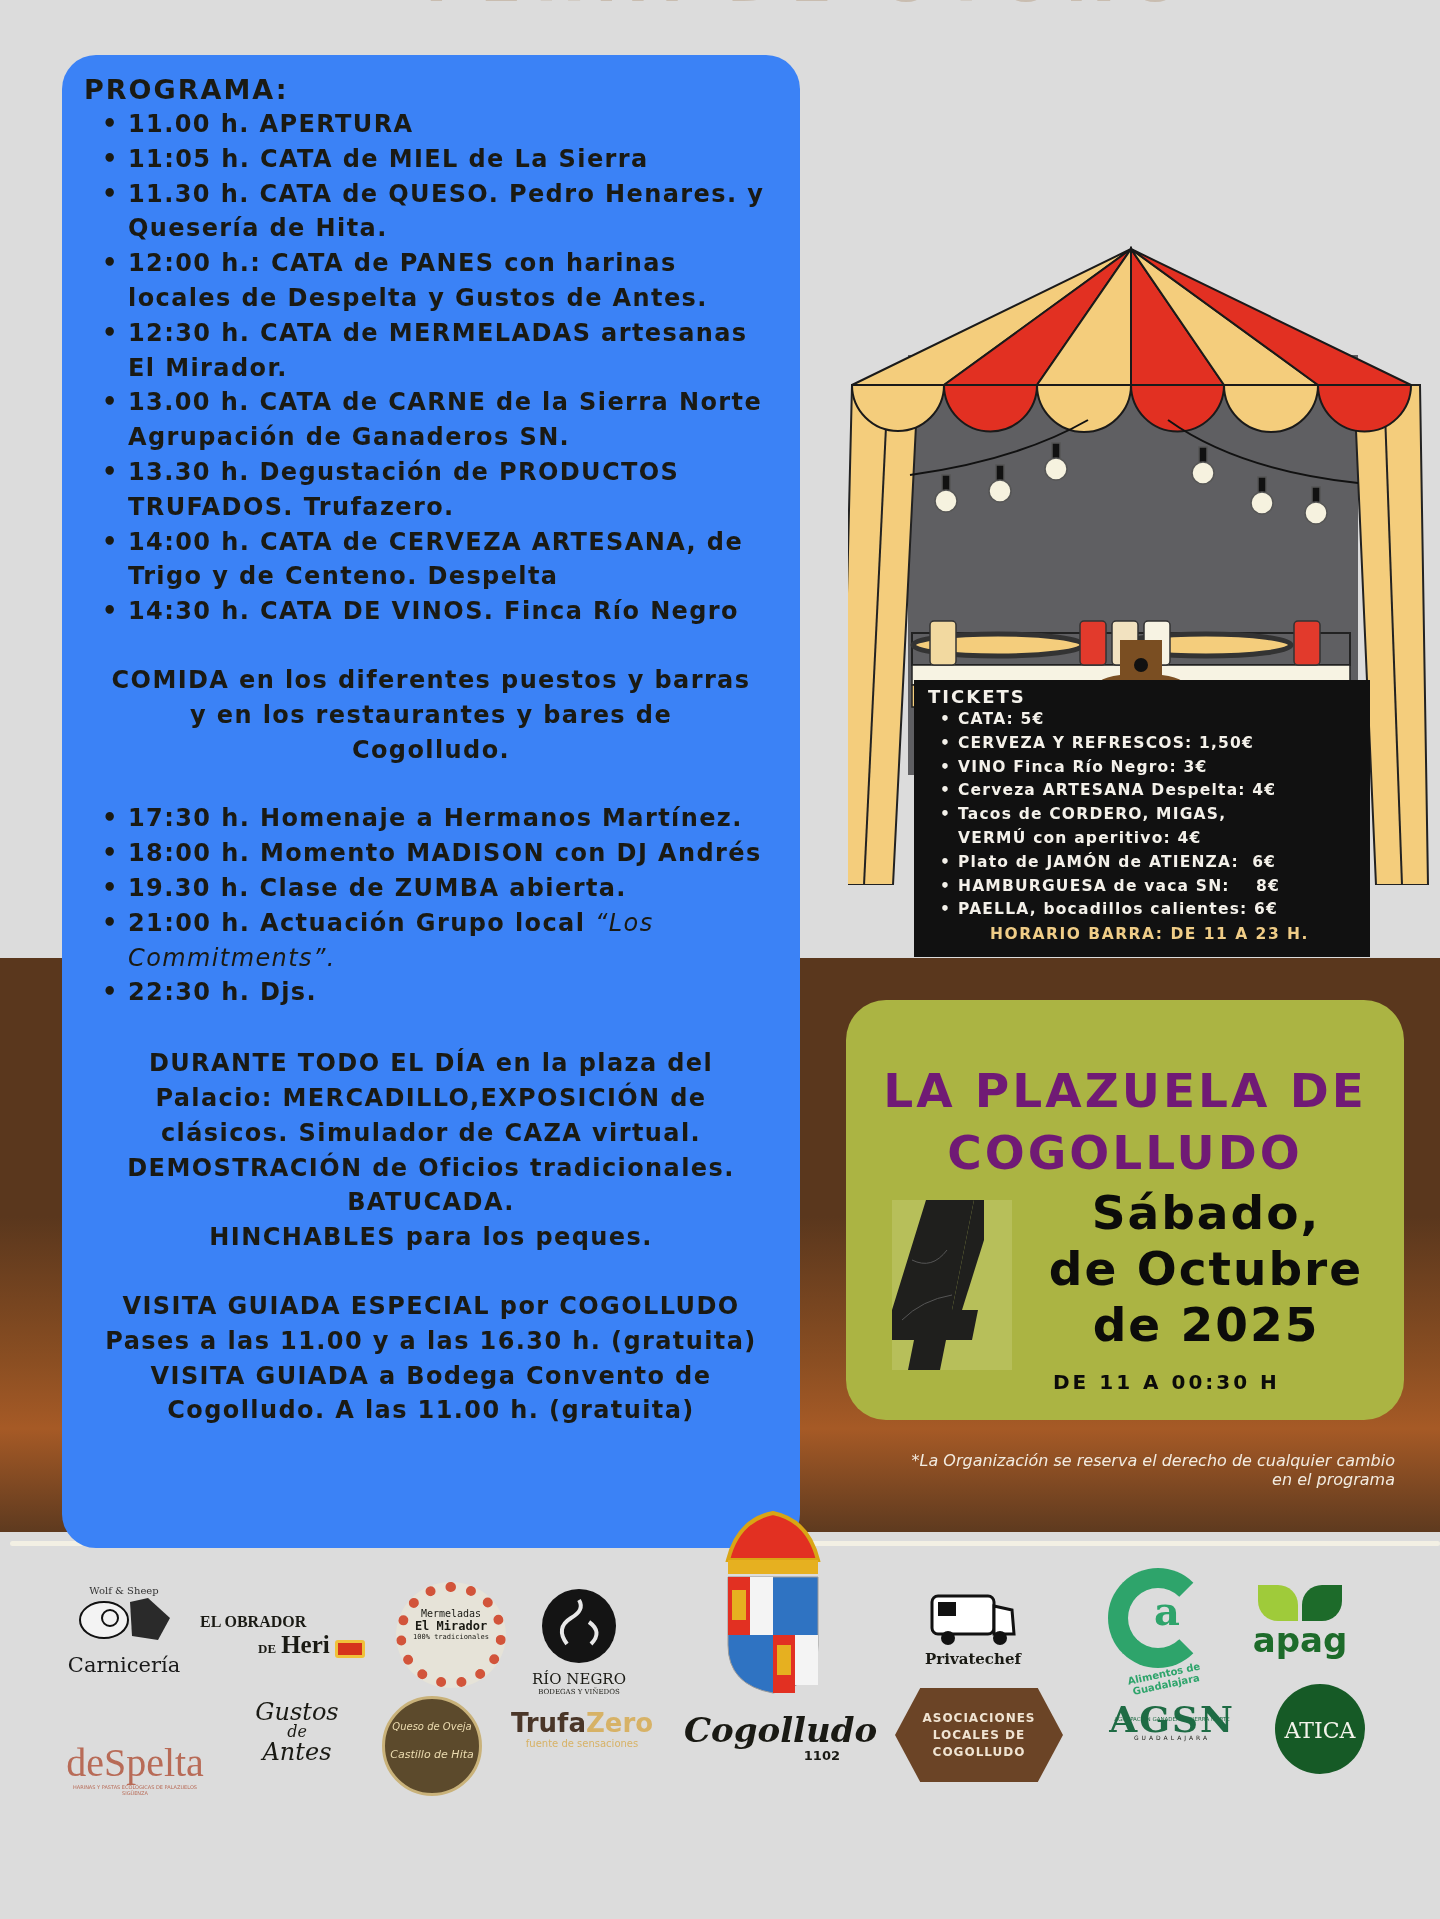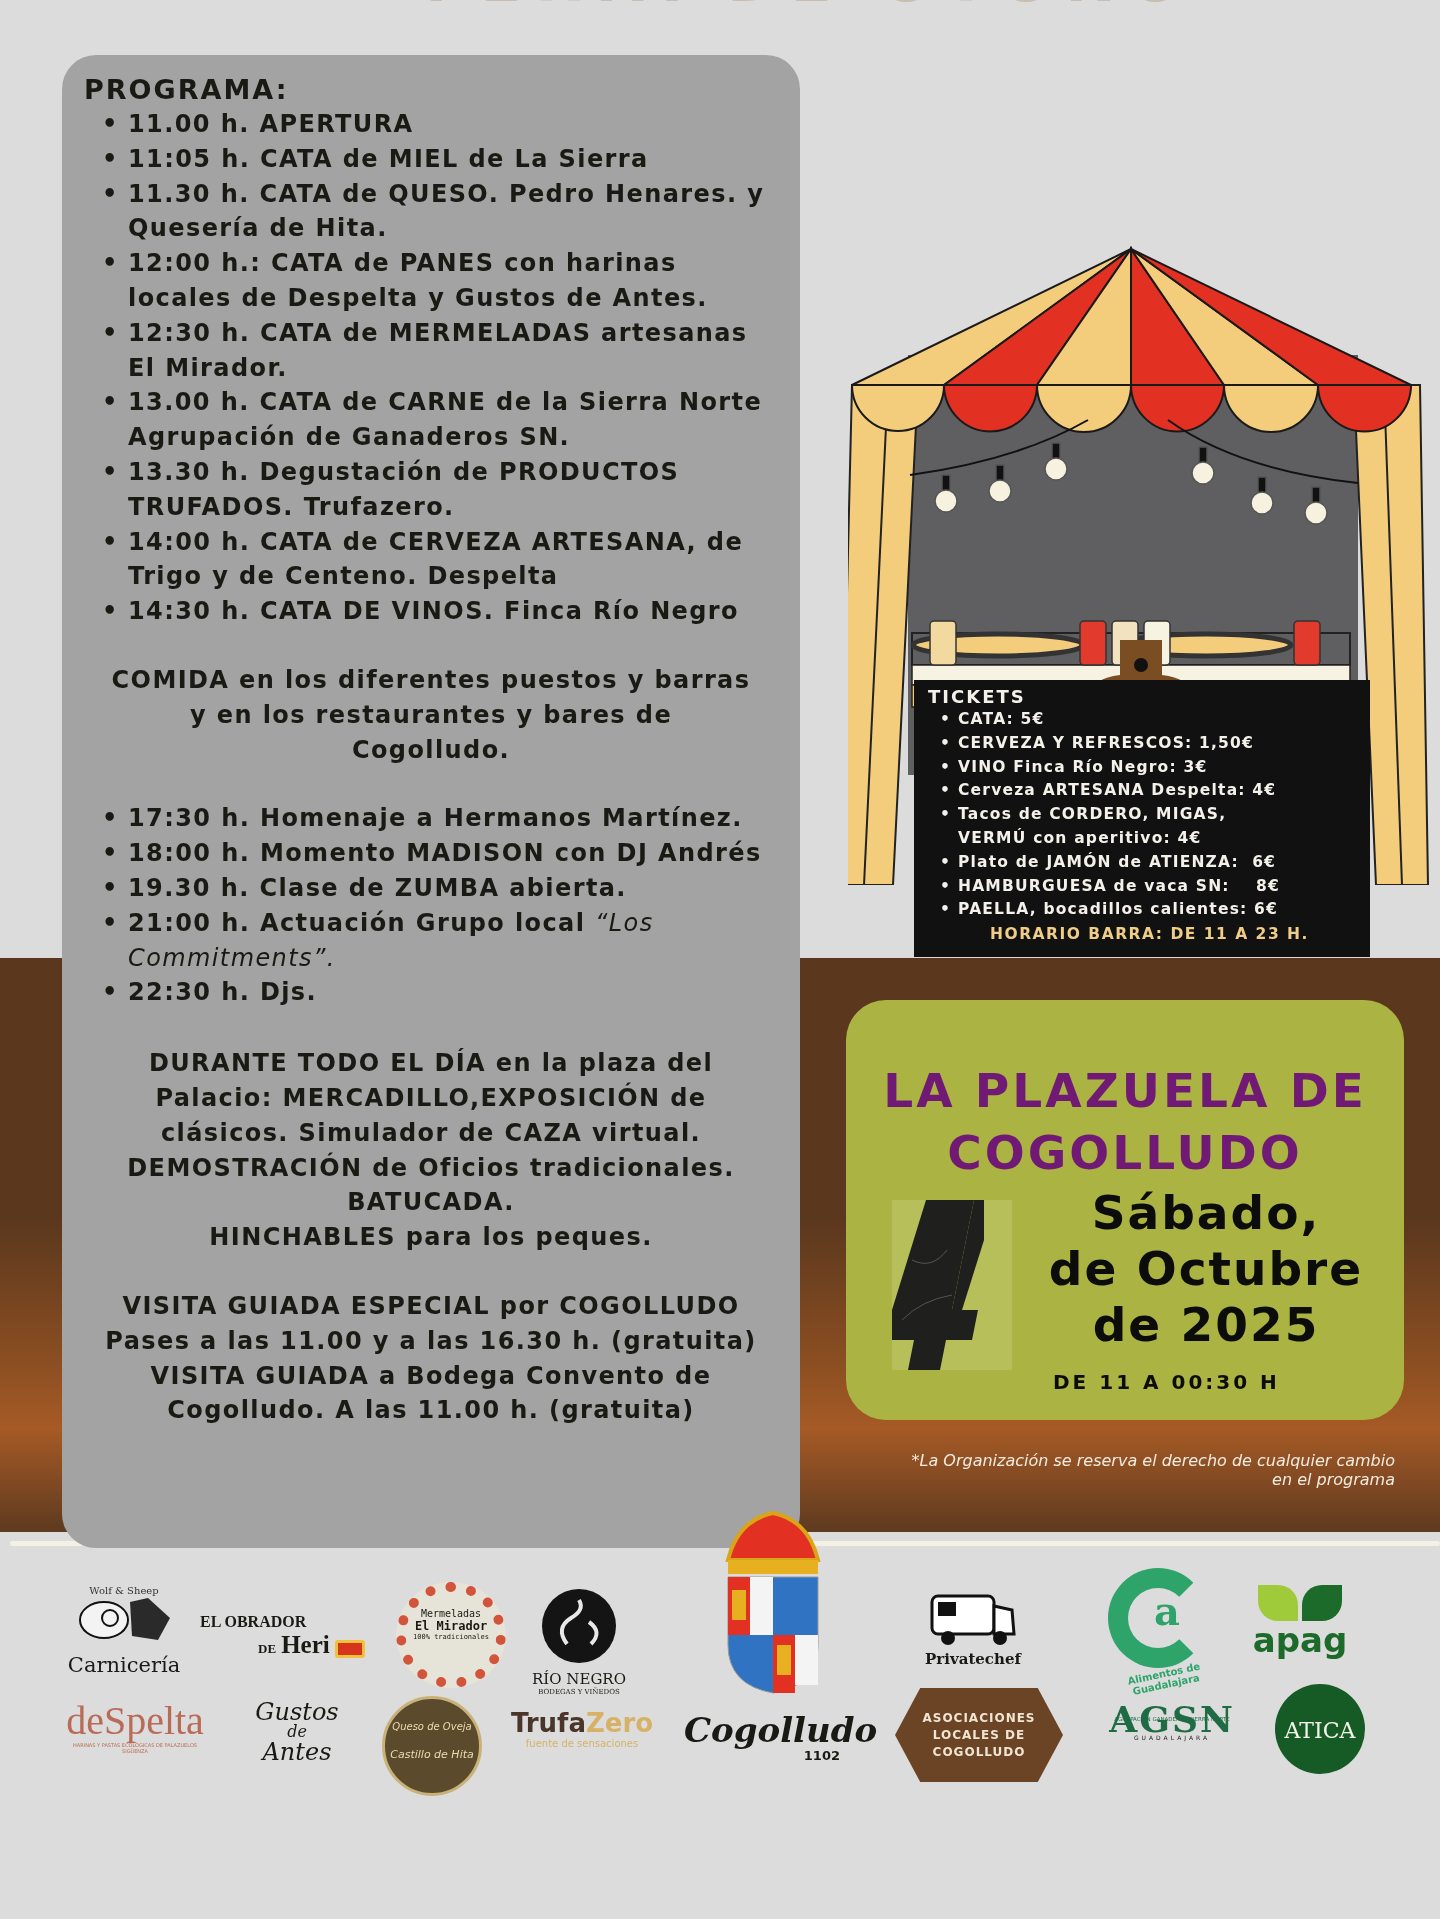--- a/index.html
+++ b/index.html
@@ -19,21 +19,21 @@
     position: absolute; left: 0; top: 958px; width: 1440px; height: 574px;
     background: linear-gradient(180deg, #5a371d 0%, #5a371d 45%, #8a4e22 70%, #a65a26 82%, #5e3a1f 100%);
   }
   .divider-line {
     position: absolute; left: 10px; top: 1541px; width: 1430px; height: 5px;
     background: #f3f0e4; border-radius: 3px;
   }
   
   .program-panel {
     position: absolute; left: 62px; top: 55px; width: 738px; height: 1493px;
-    background: #a3a3a3; border-radius: 34px;
+    background: #3b82f6; border-radius: 34px;
     padding: 18px 20px 0 20px;
   }
   .program-title {
     font-weight: bold; font-size: 27px; letter-spacing: 2px; margin-left: 2px; line-height: 34px;
   }
   .sched { list-style: none; margin-left: 18px; }
   .sched li {
     position: relative; padding-left: 28px;
     font-weight: bold; font-size: 24px; line-height: 34.8px; letter-spacing: 1.4px;
   }
@@ -306,21 +306,21 @@
 
 <div class="logo" style="left:1250px;top:1585px;width:100px;">
   <div style="display:flex;gap:4px;justify-content:center;">
     <span style="width:40px;height:36px;background:#9fcb3a;border-radius:0 20px 0 20px;"></span>
     <span style="width:40px;height:36px;background:#1d6b2a;border-radius:20px 0 20px 0;"></span>
   </div>
   <span class="t" style="font-weight:bold;font-size:34px;color:#1d6b2a;line-height:38px;">apag</span>
 </div>
 
 <div class="logo" style="left:62px;top:1700px;width:146px;">
-  <span class="t" style="font-family:'Liberation Serif',serif;font-size:40px;color:#b86b57;line-height:42px;">deSpelta</span>
+  <span class="t" style="font-family:'Liberation Serif',serif;font-size:40px;color:#b86b57;line-height:42px;margin-top:42px;">deSpelta</span>
   <span class="t" style="font-size:5px;color:#b86b57;">HARINAS Y PASTAS ECOLÓGICAS DE PALAZUELOS SIGÜENZA</span>
 </div>
 
 <div class="logo" style="left:232px;top:1700px;width:130px;">
   <span class="t" style="font-family:'DejaVu Serif',serif;font-style:italic;font-size:24px;line-height:24px;">Gustos</span>
   <span class="t" style="font-family:'DejaVu Serif',serif;font-style:italic;font-size:16px;line-height:16px;">de</span>
   <span class="t" style="font-family:'DejaVu Serif',serif;font-style:italic;font-size:24px;line-height:24px;">Antes</span>
 </div>
 
 <div class="logo" style="left:382px;top:1696px;width:100px;height:100px;border-radius:50%;background:#5c4a2c;border:3px solid #c9b27a;color:#ecdcb0;padding-top:22px;">

